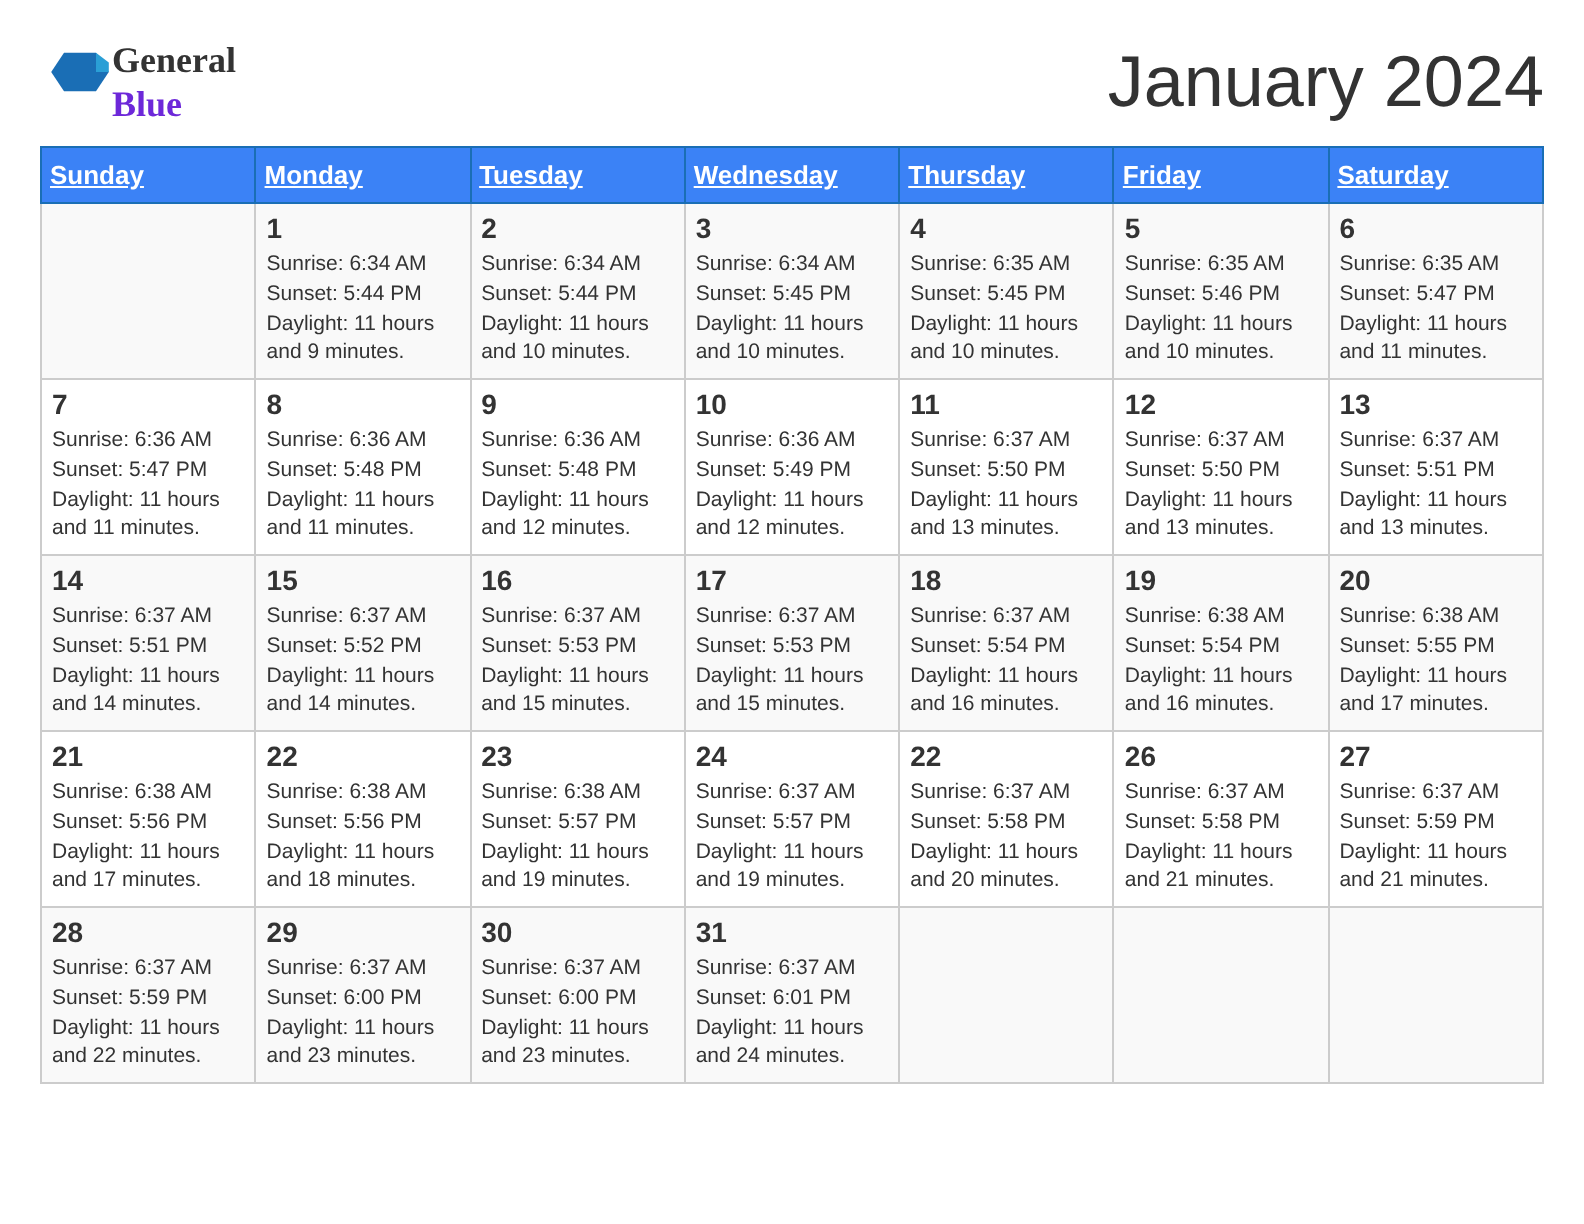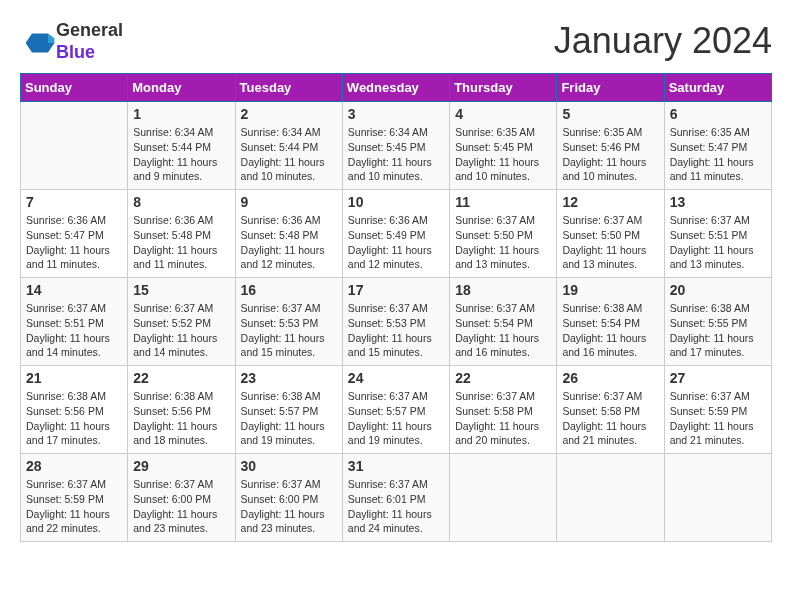--- a/index.html
+++ b/index.html
@@ -11,21 +11,22 @@
       padding: 20px;
     }
     .header {
       display: flex;
       justify-content: space-between;
       align-items: flex-start;
       margin-bottom: 10px;
     }
     .logo {
       display: flex;
-      align-items: flex-end;
+      align-items: flex-start;
+      font-family: Liberation Serif, serif;
     }
     .logo-text {
       font-size: 18px;
       font-weight: bold;
       line-height: 1.2;
     }
     .logo-general { color: #333; }
     .logo-blue { color: #6d28d9; }
     .logo-icon {
       width: 32px;
@@ -43,27 +44,28 @@
     .calendar-subtitle {
       font-size: 16px;
       color: #555;
     }
     table {
       width: 100%;
       border-collapse: collapse;
       font-size: 11px;
     }
     thead tr th {
-      background-color: #a21caf;
+      background-color: #3b82f6;
       color: #fff;
       padding: 6px 4px;
       text-align: left;
       font-size: 13px;
       font-weight: bold;
       border: 1px solid #1a6eb5;
+      text-decoration: underline;
     }
     tbody tr td {
       border: 1px solid #ccc;
       vertical-align: top;
       padding: 4px 5px;
       height: 88px;
       width: 107px;
       color: #333;
     }
     .day-number {

